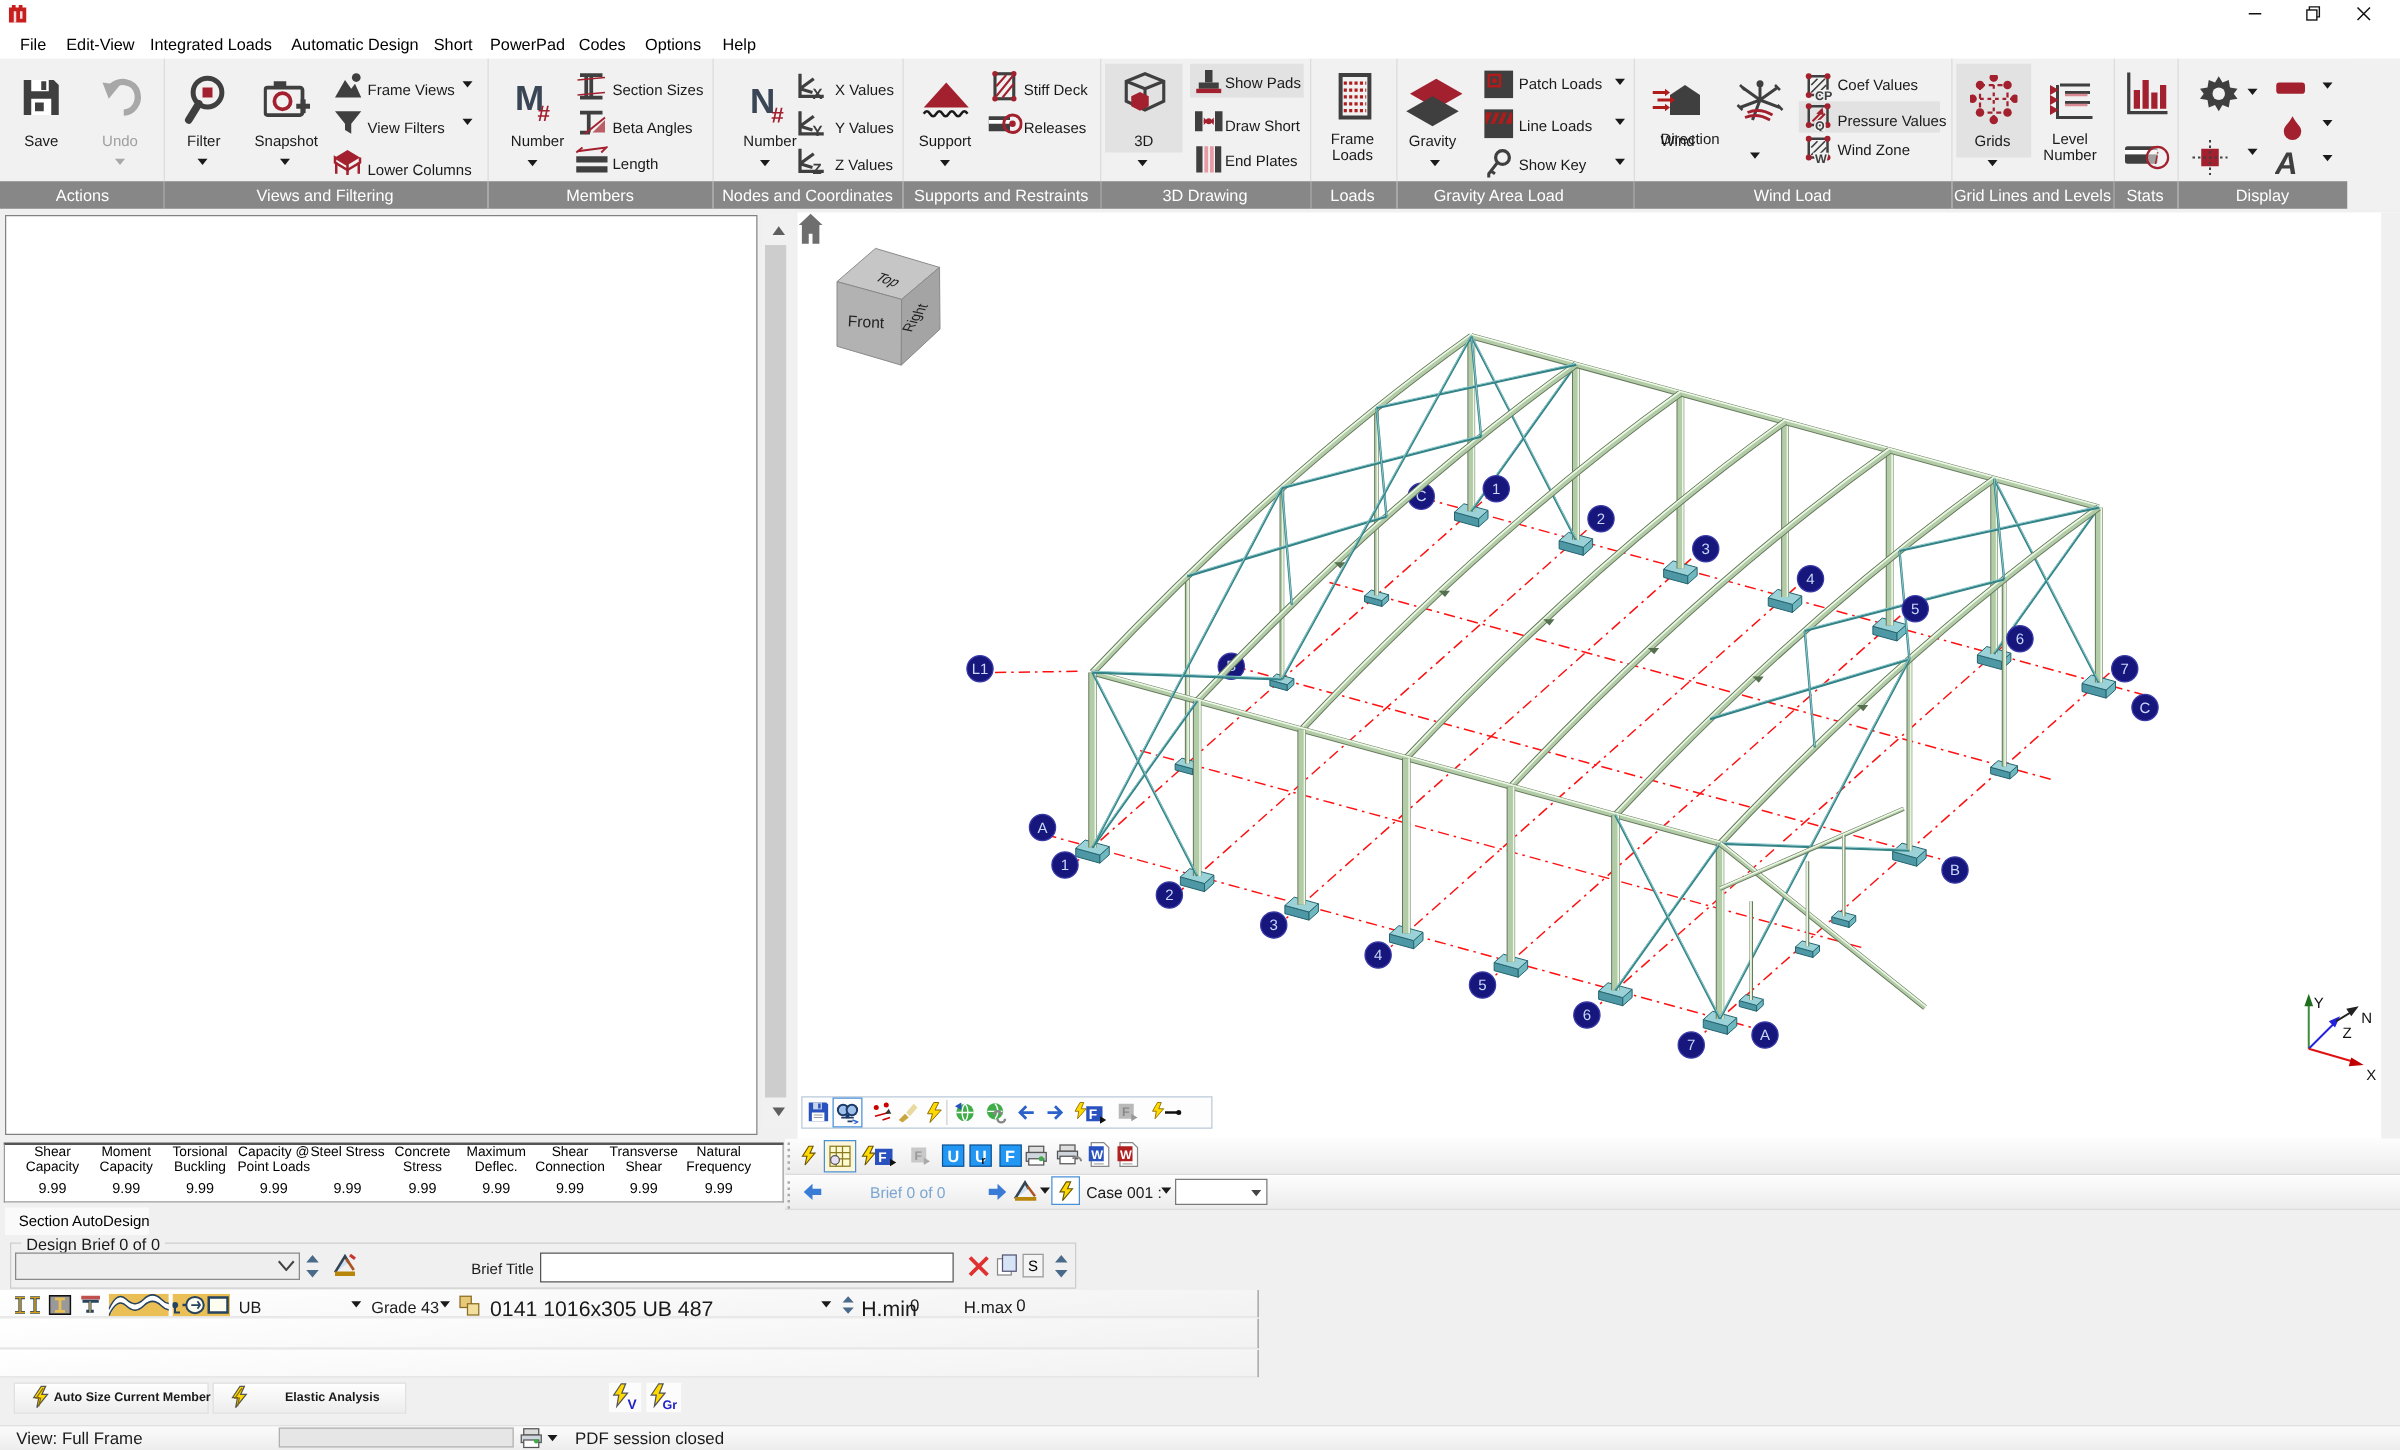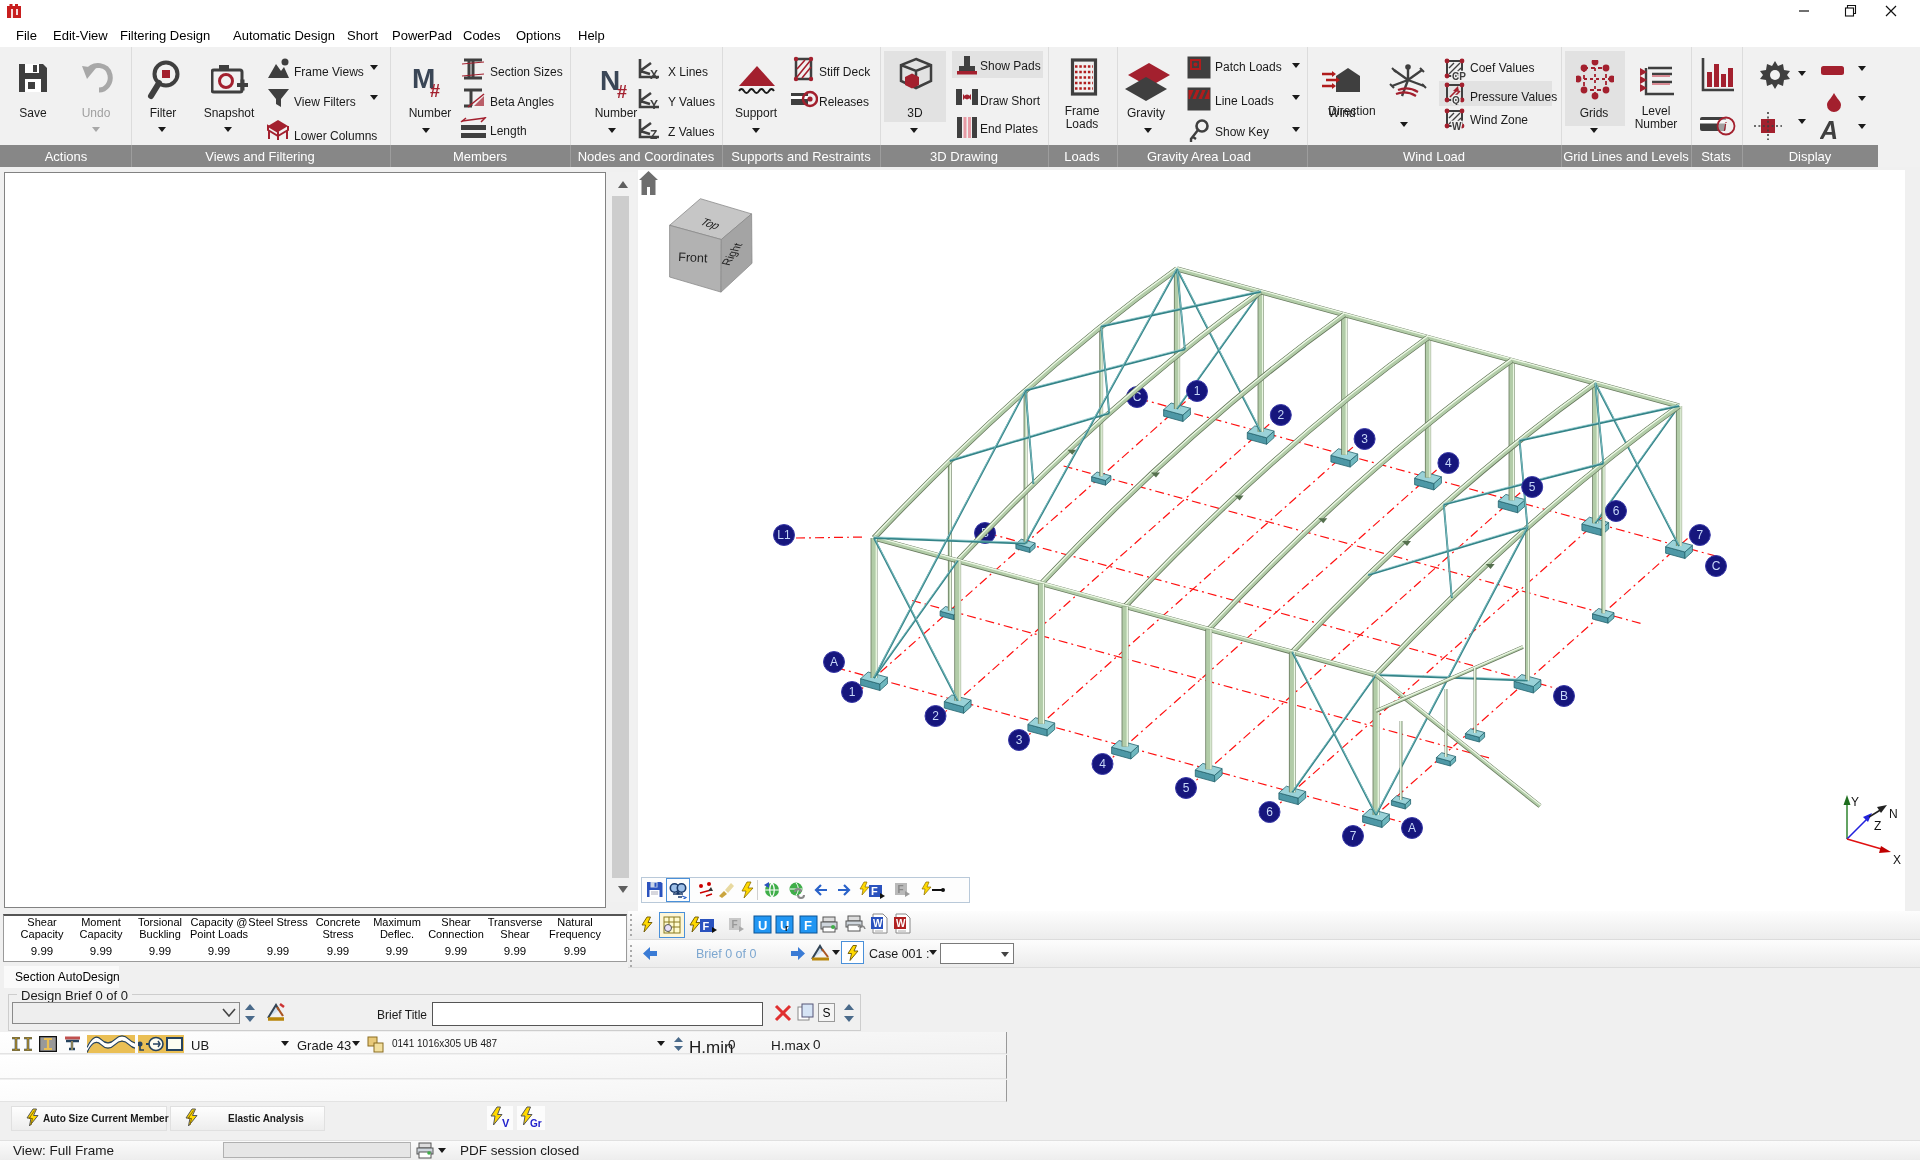--- a/index.html
+++ b/index.html
@@ -46,21 +46,21 @@
     </svg>
 <svg class="abs" style="left:1782px;top:0" width="138" height="24">
       <line x1="17" y1="11" x2="27" y2="11" stroke="#111" stroke-width="1.2"></line>
       <rect x="63.5" y="8" width="8" height="8" fill="none" stroke="#111" stroke-width="1.1"></rect>
       <path d="M65.5 8 V5.5 H73.5 V13.5 H71.5" fill="none" stroke="#111" stroke-width="1.1"></path>
       <path d="M104 6 L114 16 M114 6 L104 16" stroke="#111" stroke-width="1.2"></path>
     </svg>
 <div class="abs" id="menubar"></div>
 <div class="menu" style="left:16px">File</div>
 <div class="menu" style="left:53px">Edit-View</div>
-<div class="menu" style="left:120px">Filtering Design</div>
+<div class="menu" style="left:120px">Integrated Loads</div>
 <div class="menu" style="left:233px">Automatic Design</div>
 <div class="menu" style="left:347px">Short</div>
 <div class="menu" style="left:392px">PowerPad</div>
 <div class="menu" style="left:463px">Codes</div>
 <div class="menu" style="left:516px">Options</div>
 <div class="menu" style="left:578px">Help</div>
 <div class="abs" id="ribbon"></div>
 <div class="abs" id="groupbar"></div>
 <div class="abs" style="left:1878px;top:47px;width:42px;height:120px;background:#f1f1f1"></div>
 <div class="gsep" style="left:131px;top:47px"></div>
@@ -171,21 +171,21 @@
 <svg class="abs" style="left:598px;top:64px" width="34" height="34" viewBox="0 0 34 34">
       <text x="2" y="26" font-size="28" font-weight="bold" fill="#3a4656" font-family="Liberation Serif">N</text>
       <text x="19" y="34" font-size="18" font-weight="bold" fill="#a3202e">#</text>
     </svg>
 <div class="blabel " style="left:546px;top:106px;width:140px">Number</div>
 <div class="darr" style="left:608px;top:128px;"></div>
 <svg class="abs" style="left:637px;top:58px" width="26" height="22" viewBox="0 0 26 22">
       <path d="M3 1 L3 19 L22 19 M3 13 L14 5 M3 13 L13 16" stroke="#3f3f3f" stroke-width="2.6" fill="none"></path>
       <text x="13" y="21" font-size="12" font-weight="bold" fill="#3f3f3f">X</text>
     </svg>
-<div class="slabel" style="left:668px;top:65px">X Lines</div>
+<div class="slabel" style="left:668px;top:65px">X Values</div>
 <svg class="abs" style="left:637px;top:88px" width="26" height="22" viewBox="0 0 26 22">
       <path d="M3 1 L3 19 L22 19 M3 13 L14 5 M3 13 L13 16" stroke="#3f3f3f" stroke-width="2.6" fill="none"></path>
       <text x="13" y="21" font-size="12" font-weight="bold" fill="#3f3f3f">Y</text>
     </svg>
 <div class="slabel" style="left:668px;top:95px">Y Values</div>
 <svg class="abs" style="left:637px;top:118px" width="26" height="22" viewBox="0 0 26 22">
       <path d="M3 1 L3 19 L22 19 M3 13 L14 5 M3 13 L13 16" stroke="#3f3f3f" stroke-width="2.6" fill="none"></path>
       <text x="13" y="21" font-size="12" font-weight="bold" fill="#3f3f3f">Z</text>
     </svg>
 <div class="slabel" style="left:668px;top:125px">Z Values</div>
@@ -966,21 +966,21 @@
       <rect x="29" y="3" width="15" height="12" fill="#fdfdf0" stroke="#26435f" stroke-width="2"></rect>
     </svg>
 <div class="abs slabel" style="left:191px;top:1038px;font-size:13px">UB</div>
 <div class="darr" style="left:281px;top:1041px"></div>
 <div class="abs slabel" style="left:297px;top:1038px;font-size:13px">Grade 43</div>
 <div class="darr" style="left:352px;top:1041px"></div>
 <svg class="abs" style="left:367px;top:1036px" width="17" height="17" viewBox="0 0 17 17">
       <rect x="1" y="1" width="9" height="9" fill="#e8c97a" stroke="#8a6d20"></rect>
       <rect x="7" y="7" width="9" height="9" fill="#f2df9e" stroke="#8a6d20"></rect>
     </svg>
-<div class="abs slabel" style="left:392px;top:1038px;font-size:10px">0141 1016x305 UB 487</div>
+<div class="abs slabel" style="left:392px;top:1038px;font-size:17px">0141 1016x305 UB 487</div>
 <div class="darr" style="left:657px;top:1041px"></div>
 <svg class="abs" style="left:673px;top:1036px" width="11" height="16" viewBox="0 0 11 16">
       <path d="M5.5 1 L10 6 H1 Z" fill="#4a6a8a"></path>
       <path d="M5.5 15 L1 10 H10 Z" fill="#4a6a8a"></path>
     </svg>
 <div class="abs slabel" style="left:689px;top:1038px;font-size:17px">H.min</div>
 <div class="abs slabel" style="left:728px;top:1037px;font-size:13.5px">0</div>
 <div class="abs slabel" style="left:771px;top:1038px;font-size:13.5px">H.max</div>
 <div class="abs slabel" style="left:813px;top:1037px;font-size:13.5px">0</div>
 <div class="abs" style="left:11px;top:1106px;width:156px;height:25px;background:linear-gradient(#fefefe,#ededed);border:1px solid #e0e0e0"></div>

